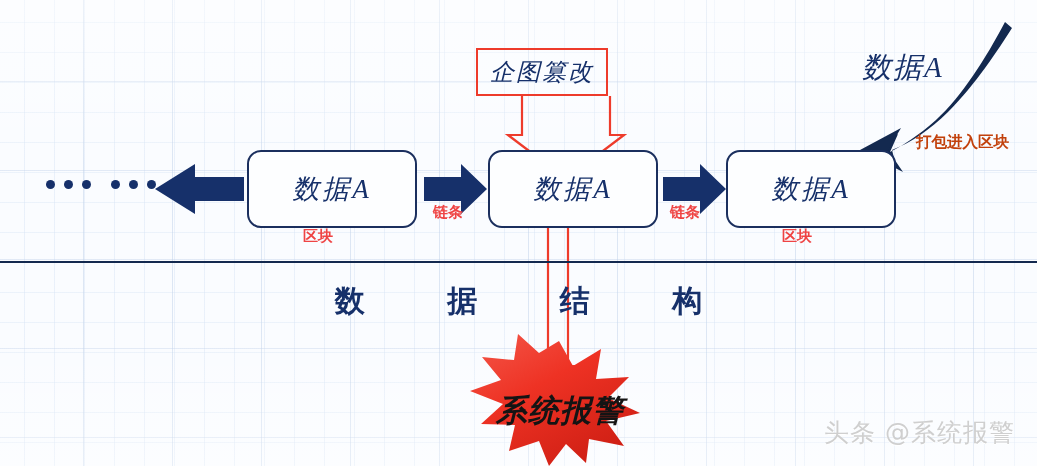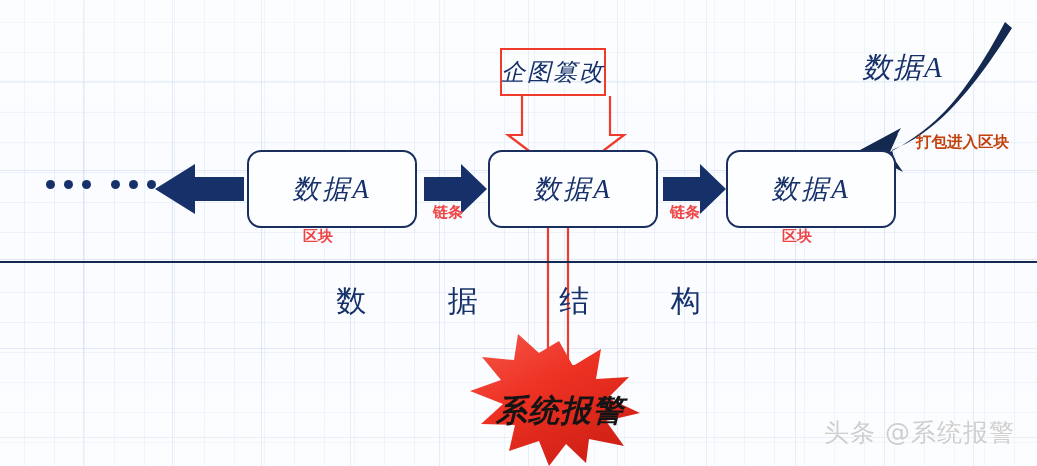--- a/index.html
+++ b/index.html
@@ -86,23 +86,23 @@
   }
   .lbl-blockA { left: 303px; top: 227px; }
   .lbl-blockC { left: 782px; top: 227px; }
   .lbl-chain1 { left: 433px; top: 203px; }
   .lbl-chain2 { left: 670px; top: 203px; }
   .lbl-pack   { left: 916px; top: 132px; color:#c2410c; font-size: 15.5px; }
 
   
   .tamper-box {
     position: absolute;
-    left: 500px;
+    left: 476px;
     top: 48px;
-    width: 106px;
+    width: 132px;
     height: 48px;
     box-sizing: border-box;
     border: 2px solid #ee3b2b;
     background: transparent;
     display: flex;
     align-items: center;
     justify-content: center;
   }
   .tamper-text {
     font-family: "Liberation Serif", serif;
@@ -137,21 +137,21 @@
   }
 
   
   .section-title {
     position: absolute;
     left: 0;
     top: 281px;
     width: 1037px;
     text-align: center;
     font-family: "DejaVu Sans", sans-serif;
-    font-weight: normal;
+    font-weight: bold;
     font-size: 30px;
     color: #16306a;
     letter-spacing: 36px;
     text-indent: 36px;
   }
 
   
   .alarm-wrap {
     position: absolute;
     left: 455px;

